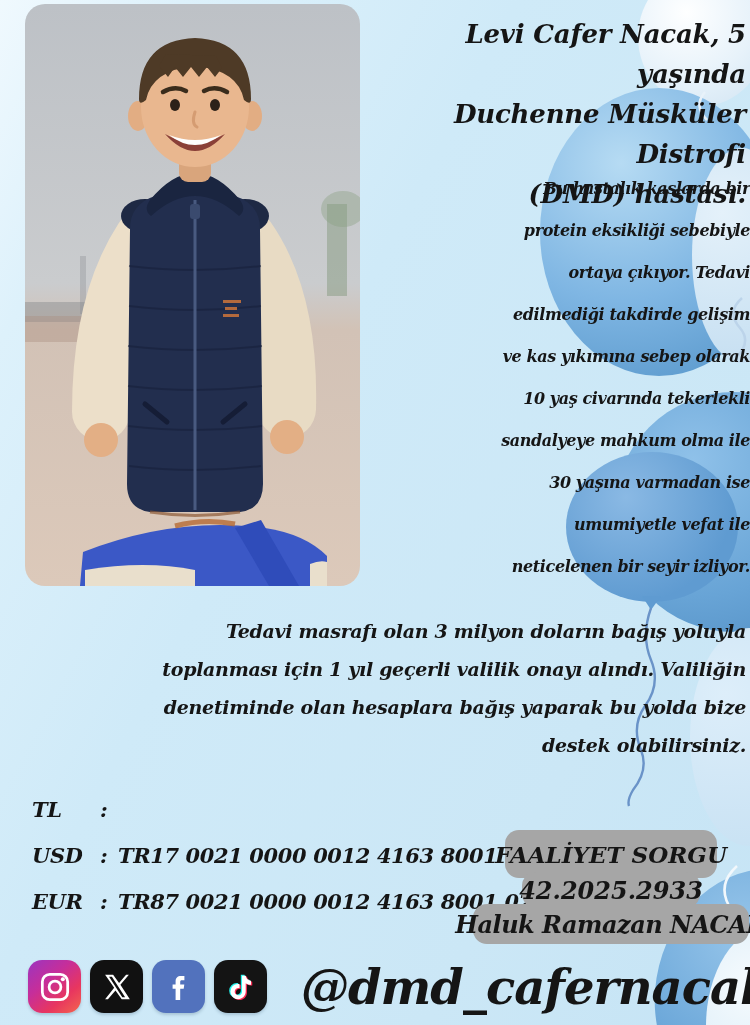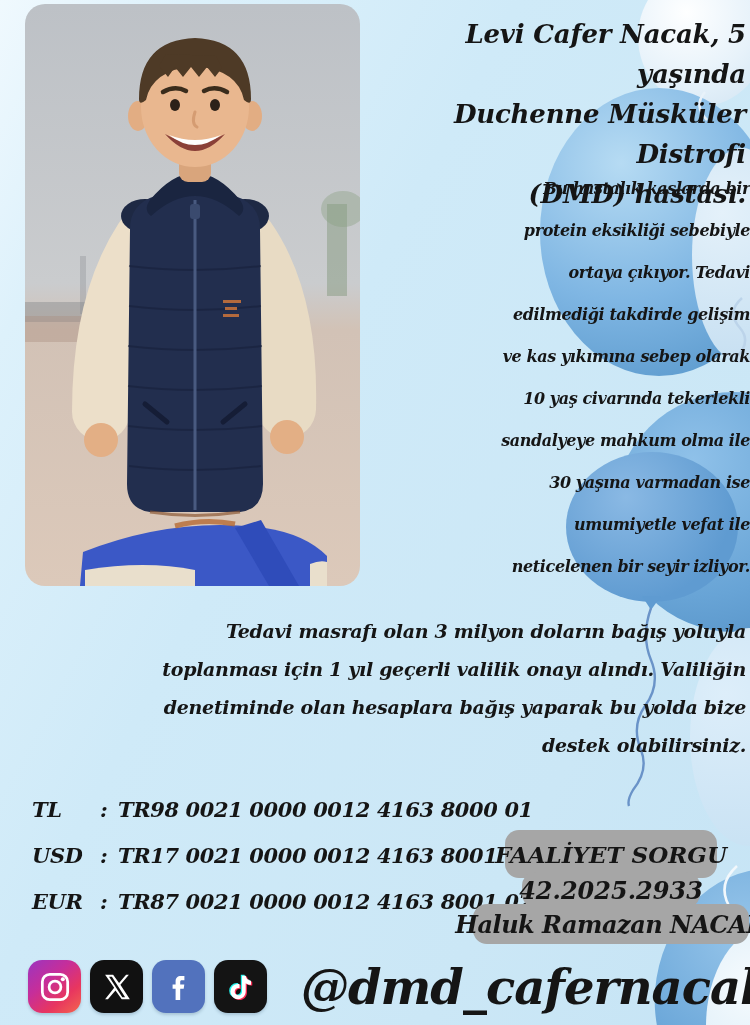--- a/index.html
+++ b/index.html
@@ -170,21 +170,20 @@
 neticelenen bir seyir izliyor.</div>
   <div class="txt appeal">Tedavi masrafı olan 3 milyon doların bağış yoluyla
 toplanması için 1 yıl geçerli valilik onayı alındı. Valiliğin
 denetiminde olan hesaplara bağış yaparak bu yolda bize
 destek olabilirsiniz.</div>
 
   <div class="accounts">
     <div class="acc-row">
       <span class="acc-cur">TL</span>
       <span class="acc-colon">:</span>
-      <span class="acc-iban">TR98 0021 0000 0012 4163 8000 01</span>
     </div>
     <div class="acc-row">
       <span class="acc-cur">USD</span>
       <span class="acc-colon">:</span>
       <span class="acc-iban">TR17 0021 0000 0012 4163 8001 01</span>
     </div>
     <div class="acc-row">
       <span class="acc-cur">EUR</span>
       <span class="acc-colon">:</span>
       <span class="acc-iban">TR87 0021 0000 0012 4163 8001 02</span>

